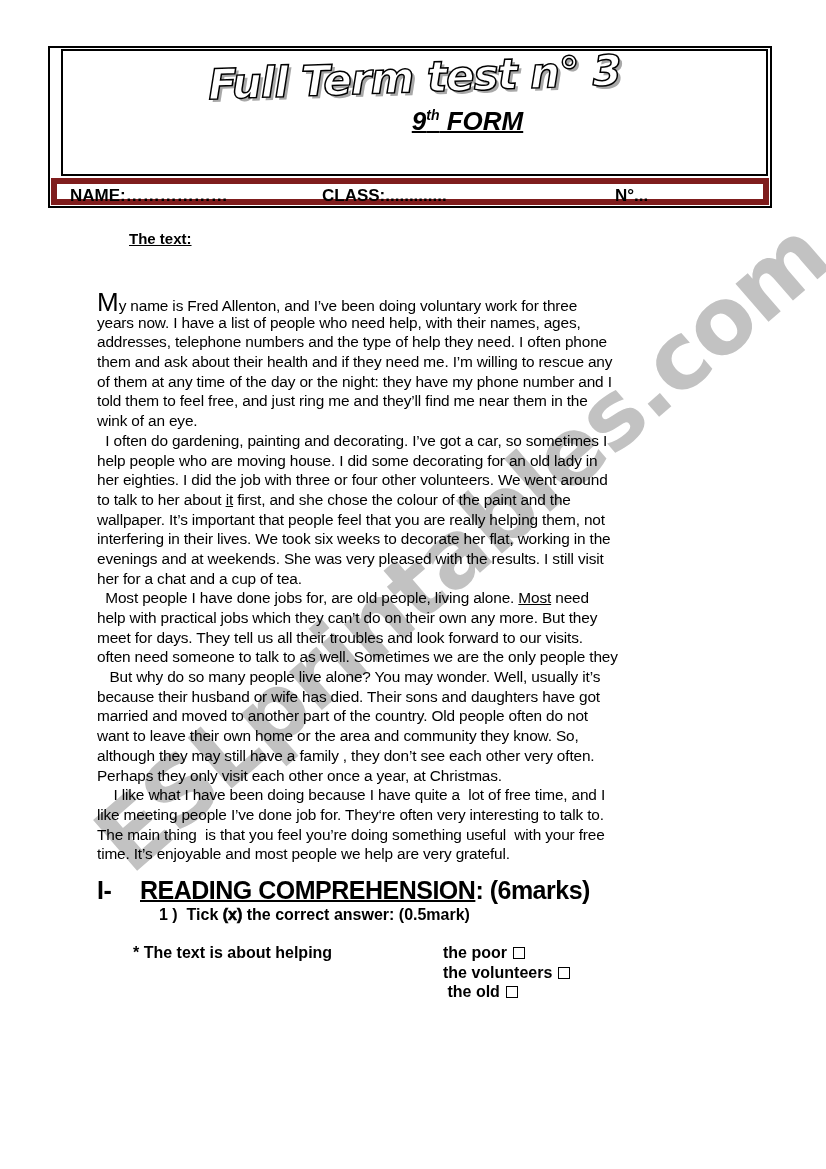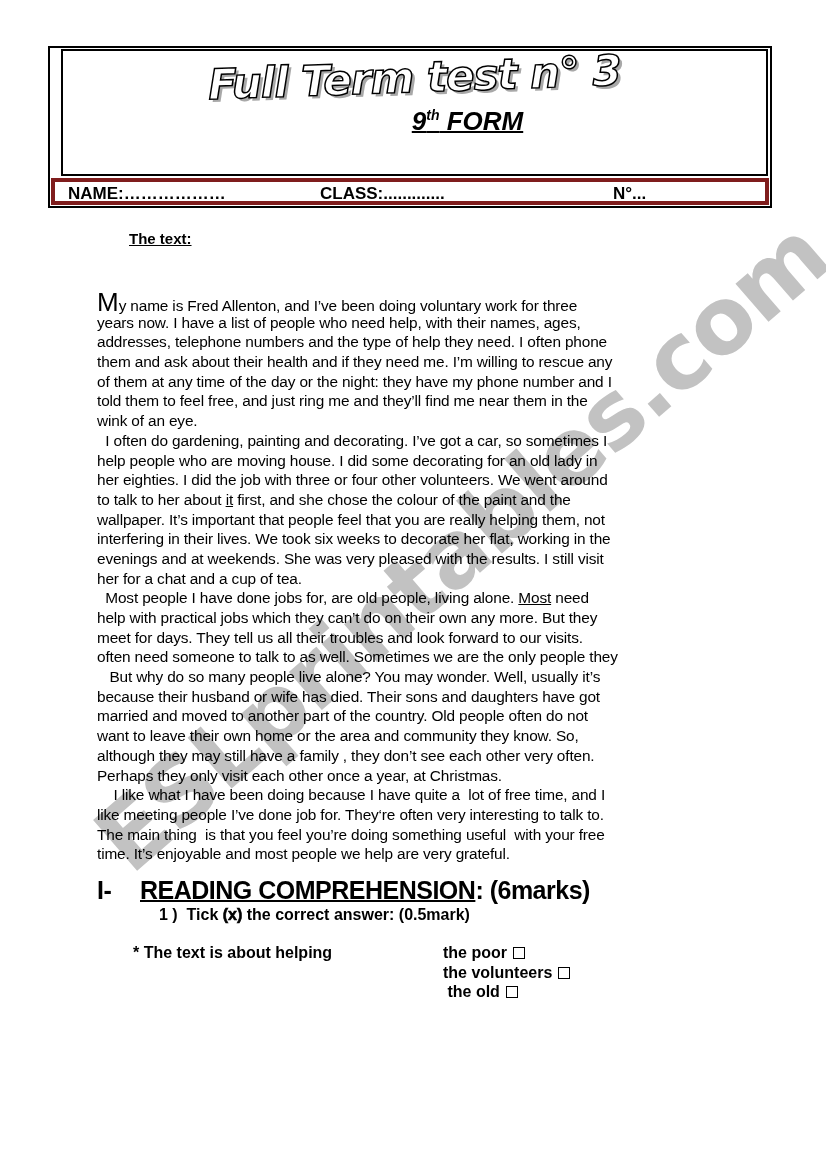--- a/index.html
+++ b/index.html
@@ -33,21 +33,21 @@
     transform:rotate(-2deg);
   }
   .form-line { text-align:center; padding-left:106px; margin-top:4px; }
   .form-underline {
     font-style:italic; font-weight:bold; font-size:26px;
     text-decoration:underline; text-decoration-thickness:2px;
   }
   .form-underline sup { font-size:14px; }
   .name-bar {
     position:absolute; left:1px; right:1px; bottom:1px; height:27px;
-    border:4px solid #7f1d1d; box-sizing:border-box;
+    border:6px solid #7f1d1d; box-sizing:border-box;
     font-weight:bold; font-size:17px;
   }
   .nb { position:absolute; top:2px; white-space:pre; }
   .nb-name  { left:13px; }
   .nb-class { left:265px; }
   .nb-num   { left:558px; }
   
   .text-heading {
     position:absolute; left:97px; top:230px; z-index:1;
     font-size:15px; font-weight:bold; text-decoration:underline;margin-left:32px;

